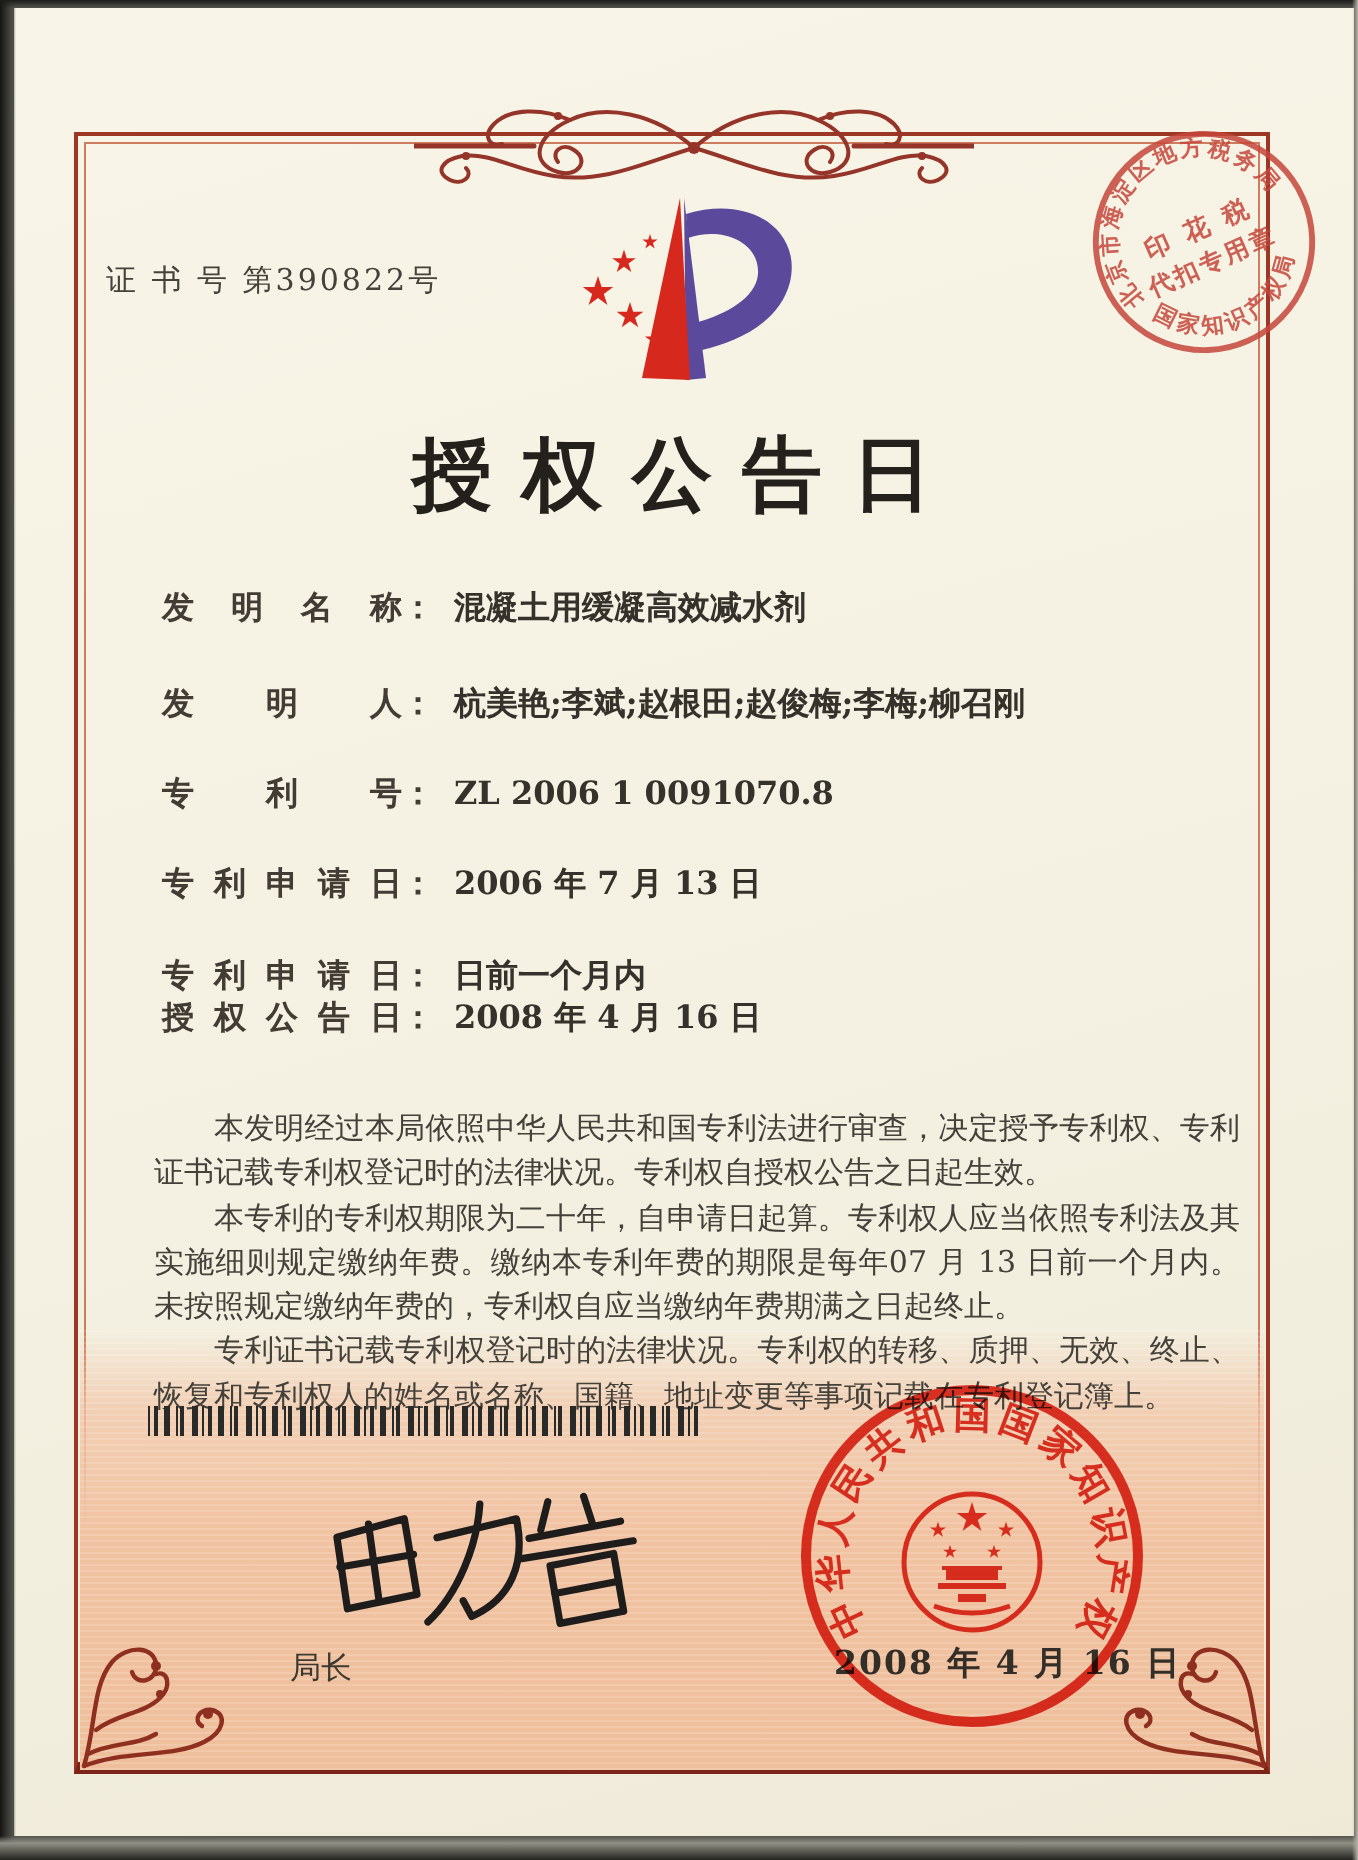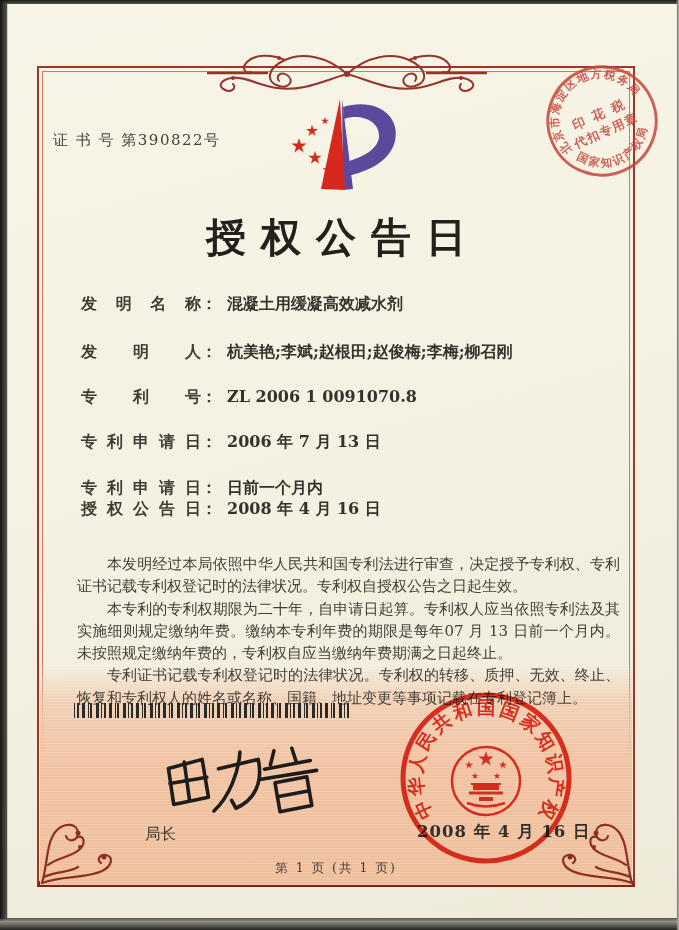--- a/index.html
+++ b/index.html
@@ -272,21 +272,20 @@
         <path d="M72,104 L106,104" stroke-width="3" fill="none"></path>
         <rect x="76" y="96" width="26" height="5" stroke="none"></rect>
         <path d="M74,95 L104,95" stroke-width="2" fill="none"></path>
         <rect x="82" y="108" width="14" height="4" stroke="none"></rect>
         <path d="M70,114 Q89,121 108,114" stroke-width="2.5" fill="none"></path>
       </g>
     </svg>
 
     <div class="issue-date">2008 年 4 月 16 日</div>
 
-    <div class="footer-page">第 1 页 (共 1 页)</div>
 
     <svg class="tax-stamp" width="118" height="118" viewBox="0 0 120 120">
       <defs>
         <path id="taxTop" d="M 20.5,74.4 A 42,42 0 1 1 97.1,74.4" fill="none"></path>
         <path id="taxBottom" d="M 15.5,71.9 A 46,46 0 0 0 104.5,71.9" fill="none"></path>
       </defs>
       <circle cx="60" cy="60" r="55" fill="none" stroke="#c6473b" stroke-width="3"></circle>
       <text font-size="11.5" font-weight="700" fill="#c6473b" letter-spacing="1.6" font-family="DejaVu Serif, Liberation Serif, serif">
         <textPath href="#taxTop">北京市海淀区地方税务局</textPath>
       </text>

